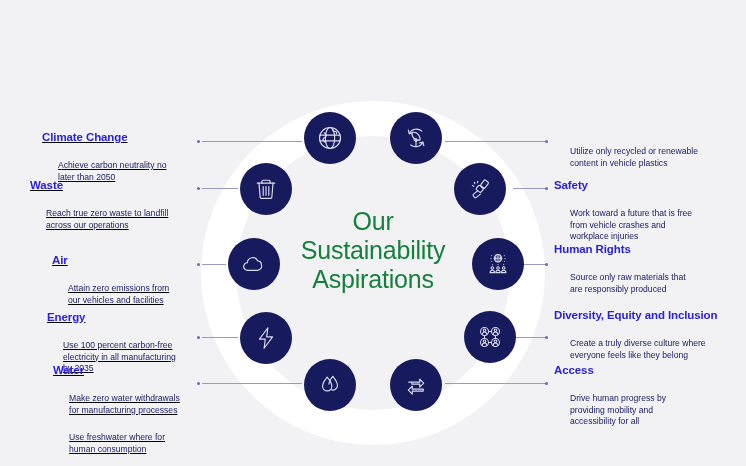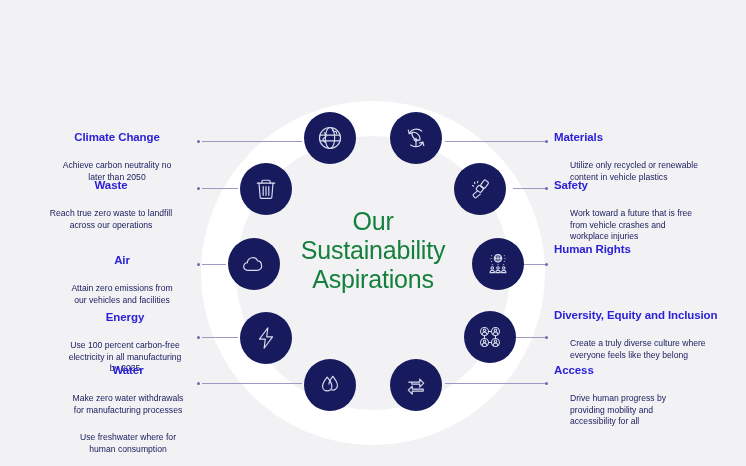--- a/index.html
+++ b/index.html
@@ -74,21 +74,21 @@
     letter-spacing:-0.1px;
   }
   .label p{
     margin:16px;
     font-size:8.6px;
     line-height:11.6px;
     color:#171a5c;
     font-weight:normal;
   }
   .label p + p{margin-top:7px;}
-  .label.left{text-align:center;}
+  .label.left{text-align:left;text-decoration:underline;}
   .label.right{text-align:left;}
 </style>
 </head>
 <body>
 
 <div id="stage">
 
   <div class="ring"></div>
   <div class="ring-hole"></div>
 
@@ -269,31 +269,31 @@
     <p>Use 100 percent carbon-free electricity in all manufacturing by 2035</p>
   </div>
 
   <div class="label left" style="left:53px;top:363px;width:150px;">
     <h3>Water</h3>
     <p>Make zero water withdrawals for manufacturing processes</p>
     <p>Use freshwater where for human consumption</p>
   </div>
 
   <div class="label right" style="left:554px;top:130px;width:160px;">
-    <h3>Materials</h3>
     <p>Utilize only recycled or renewable content in vehicle plastics</p>
   </div>
 
   <div class="label right" style="left:554px;top:178px;width:162px;">
     <h3>Safety</h3>
     <p>Work toward a future that is free from vehicle crashes and workplace injuries</p>
   </div>
 
   <div class="label right" style="left:554px;top:242px;width:152px;">
     <h3>Human Rights</h3>
+    <p>Source only raw materials that are responsibly produced</p>
   </div>
 
   <div class="label right" style="left:554px;top:308px;width:186px;">
     <h3>Diversity, Equity and Inclusion</h3>
     <p>Create a truly diverse culture where everyone feels like they belong</p>
   </div>
 
   <div class="label right" style="left:554px;top:363px;width:160px;">
     <h3>Access</h3>
     <p>Drive human progress by providing mobility and accessibility for all</p>

